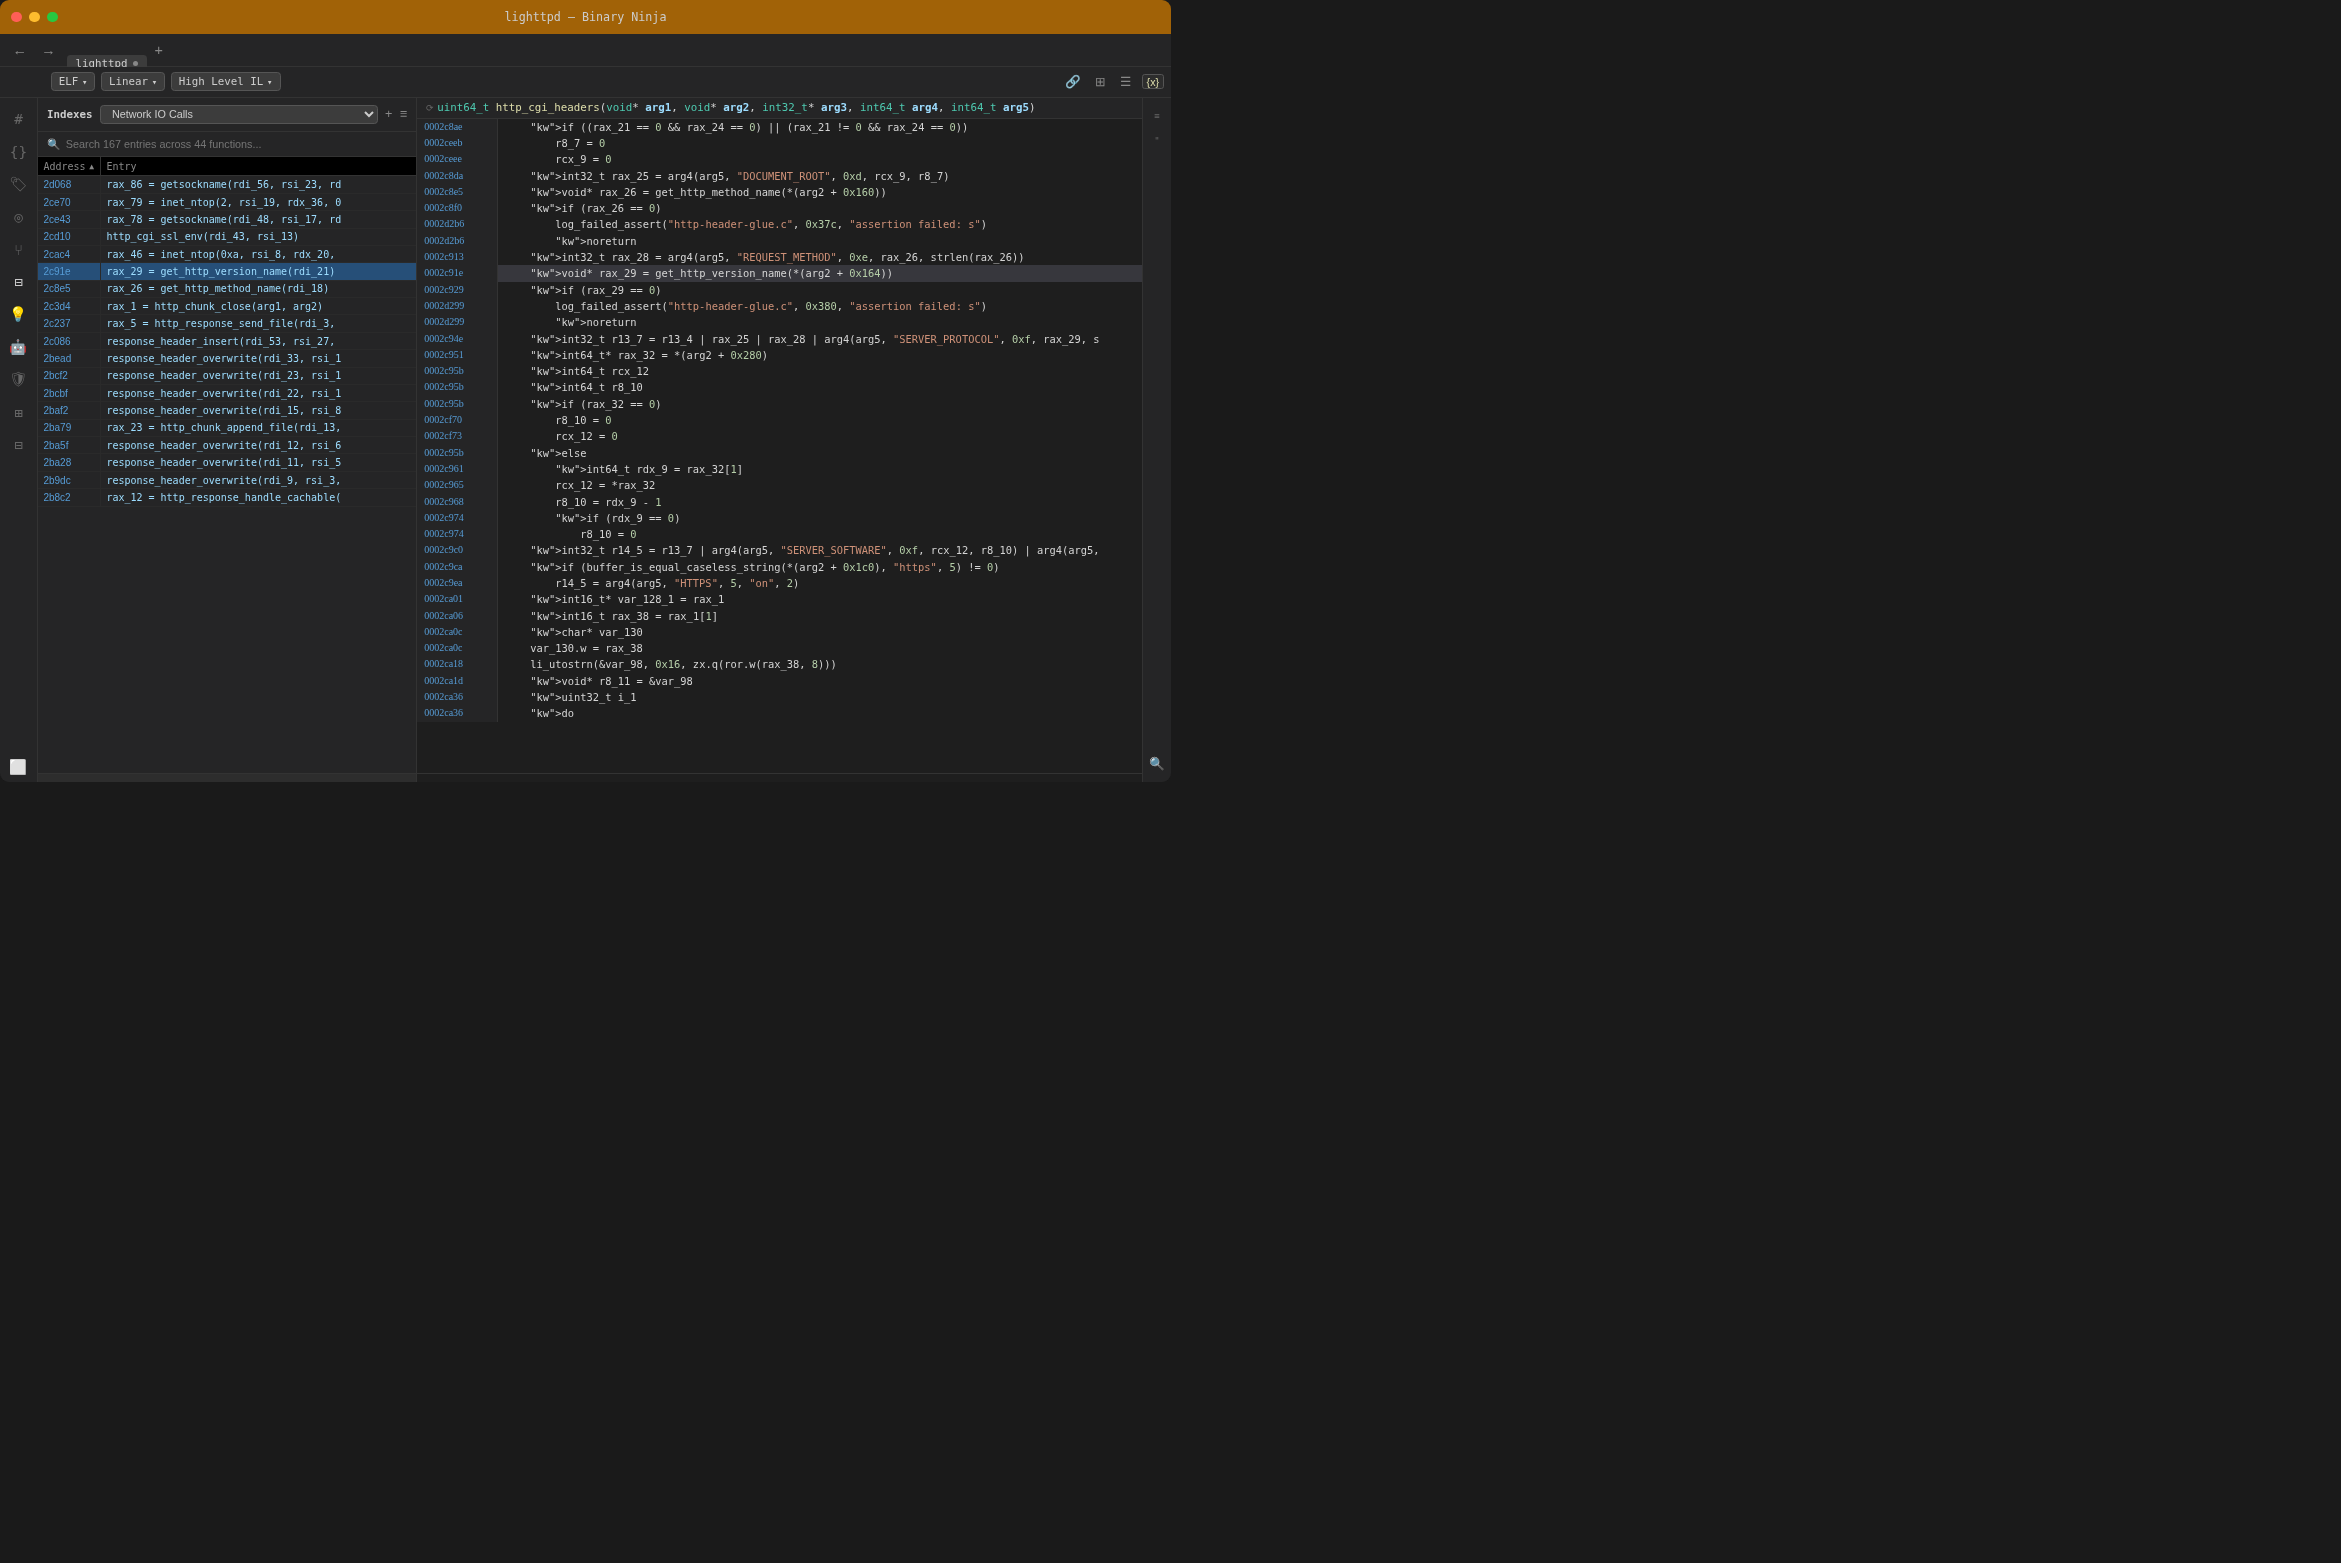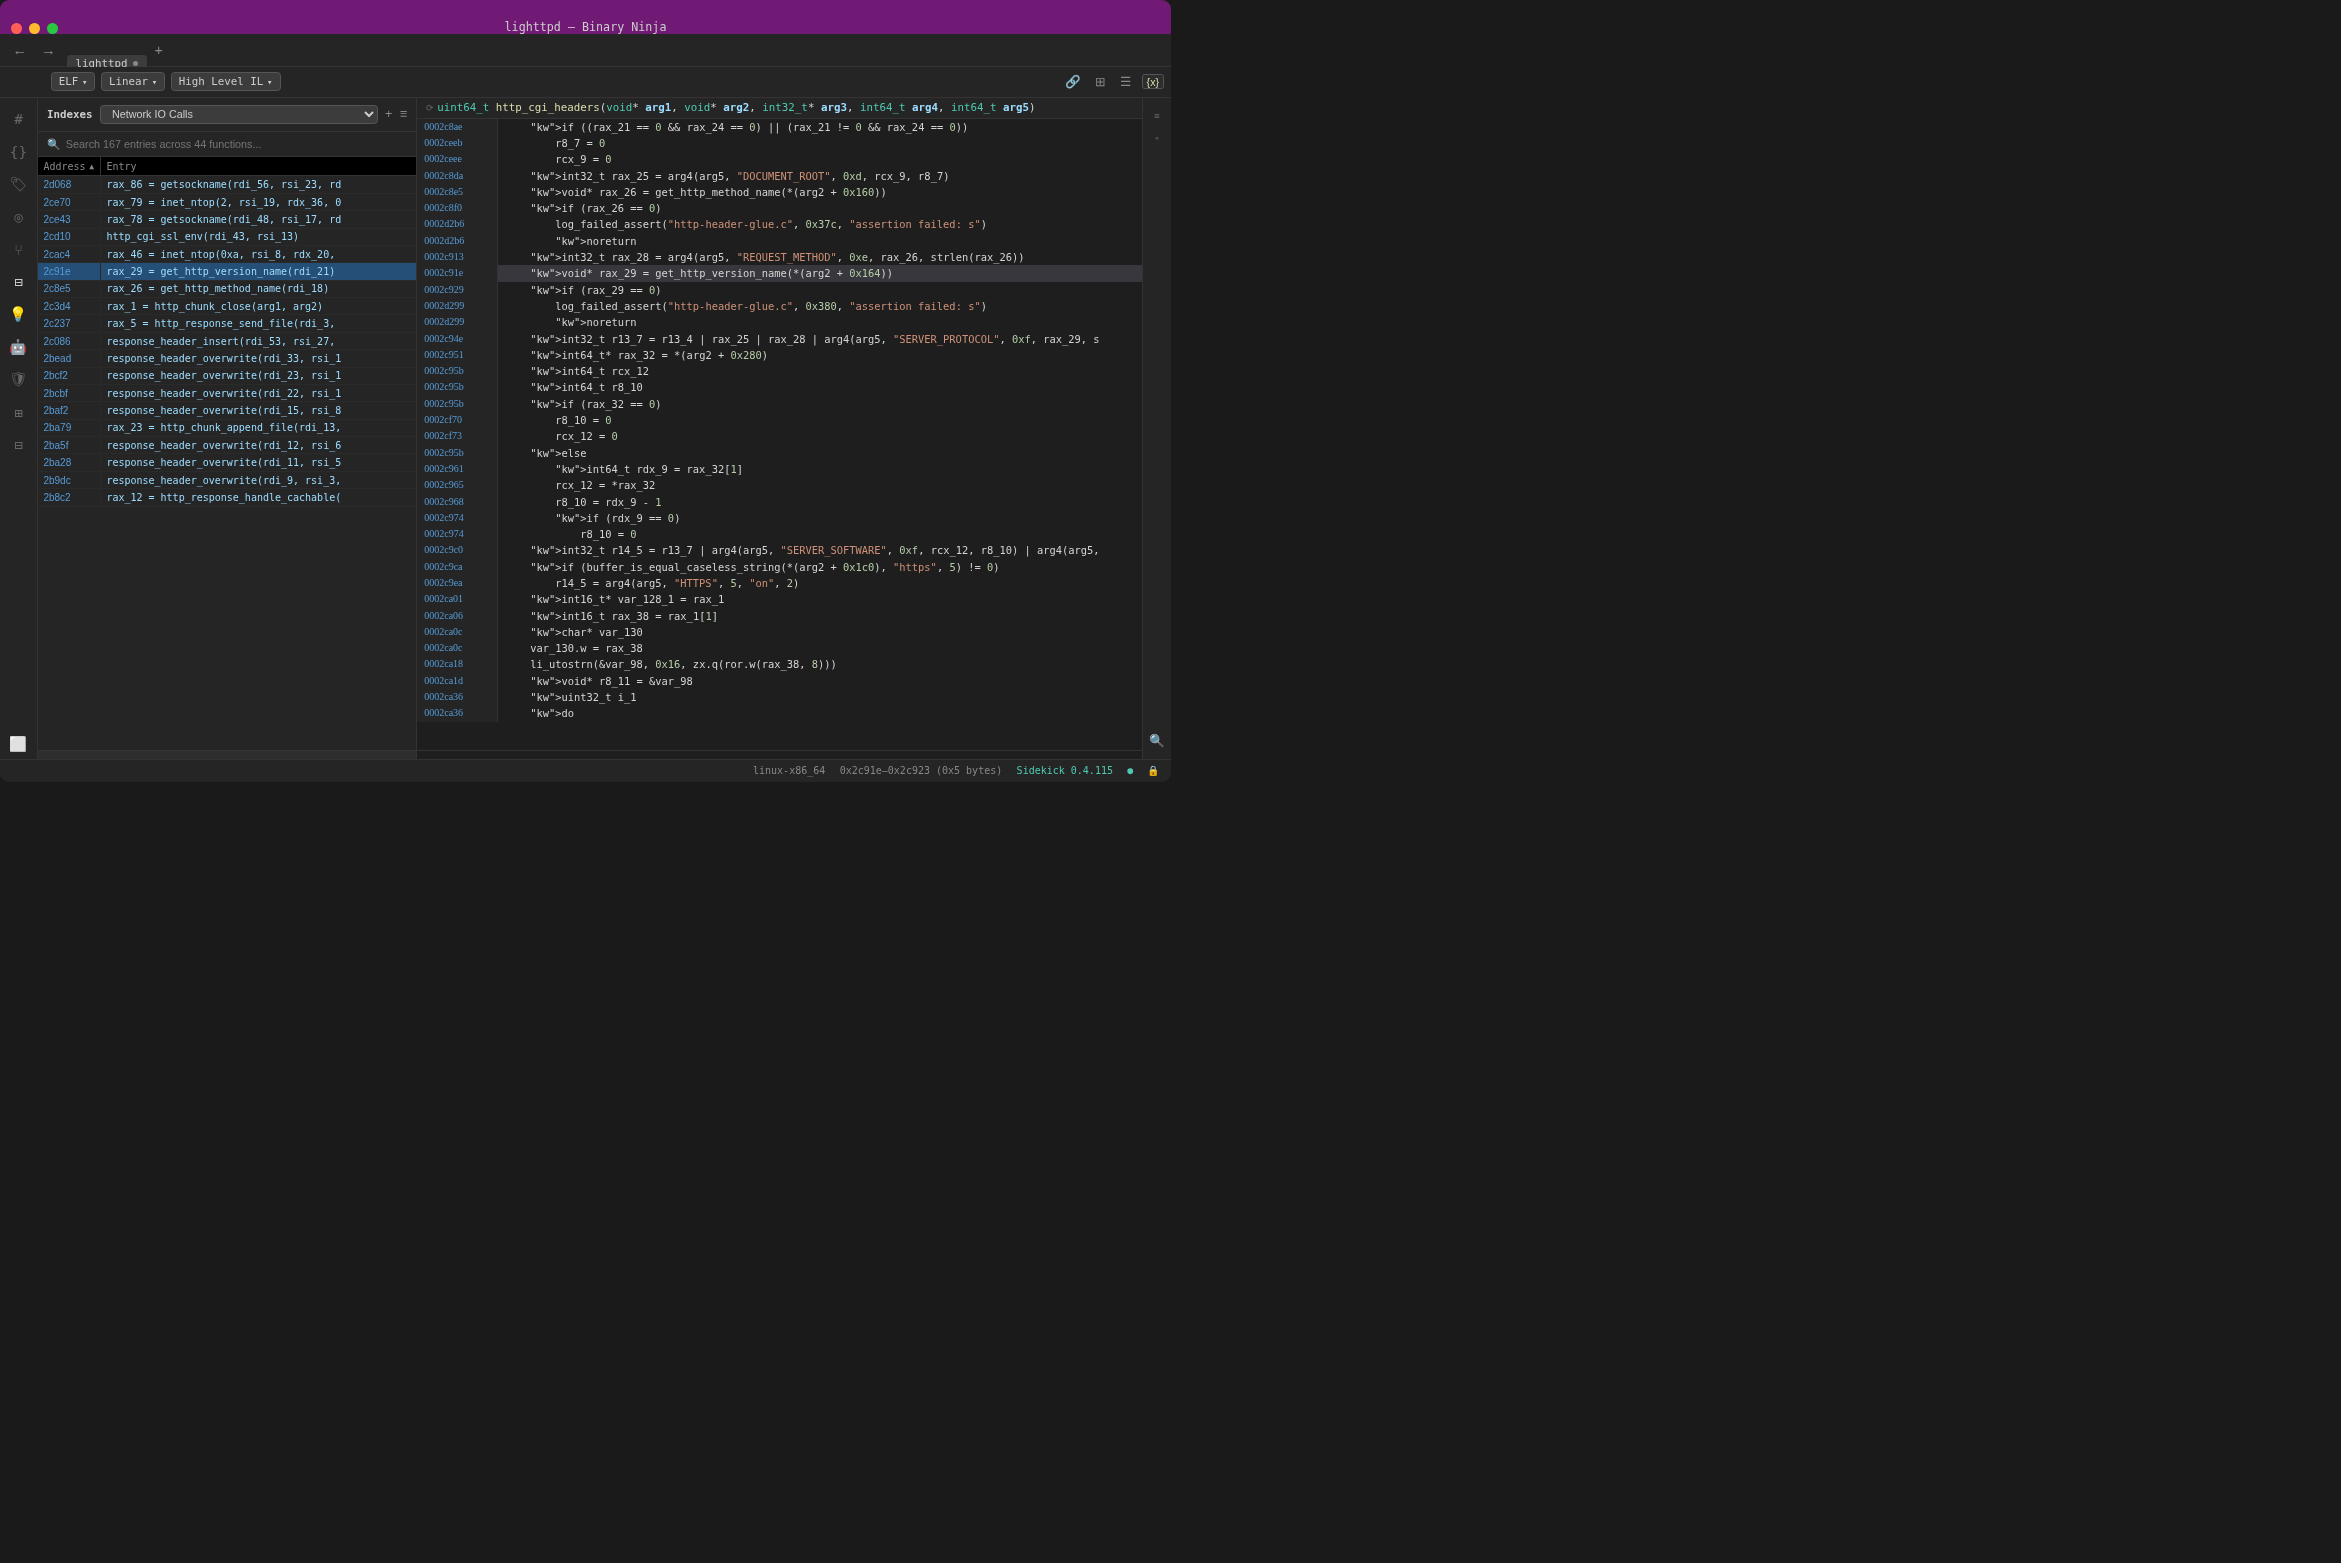--- a/index.html
+++ b/index.html
@@ -16,24 +16,24 @@
       width: 100%;
       height: 100%;
       background: #1e1e1e;
       border-radius: 9px;
       overflow: hidden;
       display: flex;
       flex-direction: column;
     }
     
     .titlebar {
-      background: #701a75;
+      background: #a16207;
       height: 34px;
       display: flex;
-      align-items: flex-end;
+      align-items: center;
       justify-content: center;
       position: relative;
       flex-shrink: 0;
     }
     .traffic-lights {
       position: absolute;
       left: 10.8px;
       display: flex;
       gap: 7.2px;
     }
@@ -721,21 +721,14 @@
 
     <div class="right-sidebar">
       <div class="right-sidebar-icon" style="font-size:9px;">≡</div>
       <div class="right-sidebar-icon" style="font-size:9px;">"</div>
       <div class="right-sidebar-bottom">
         <div class="right-sidebar-icon" style="margin-top:451px;">🔍</div>
       </div>
     </div>
   </div>
 
-  <div class="statusbar">
-    <span class="status-item">linux-x86_64</span>
-    <span class="status-item">0x2c91e–0x2c923 (0x5 bytes)</span>
-    <span class="status-item green">Sidekick 0.4.115</span>
-    <span class="status-item green">●</span>
-    <span class="status-item">🔒</span>
-  </div>
 </div>
 
 
 </body></html>

